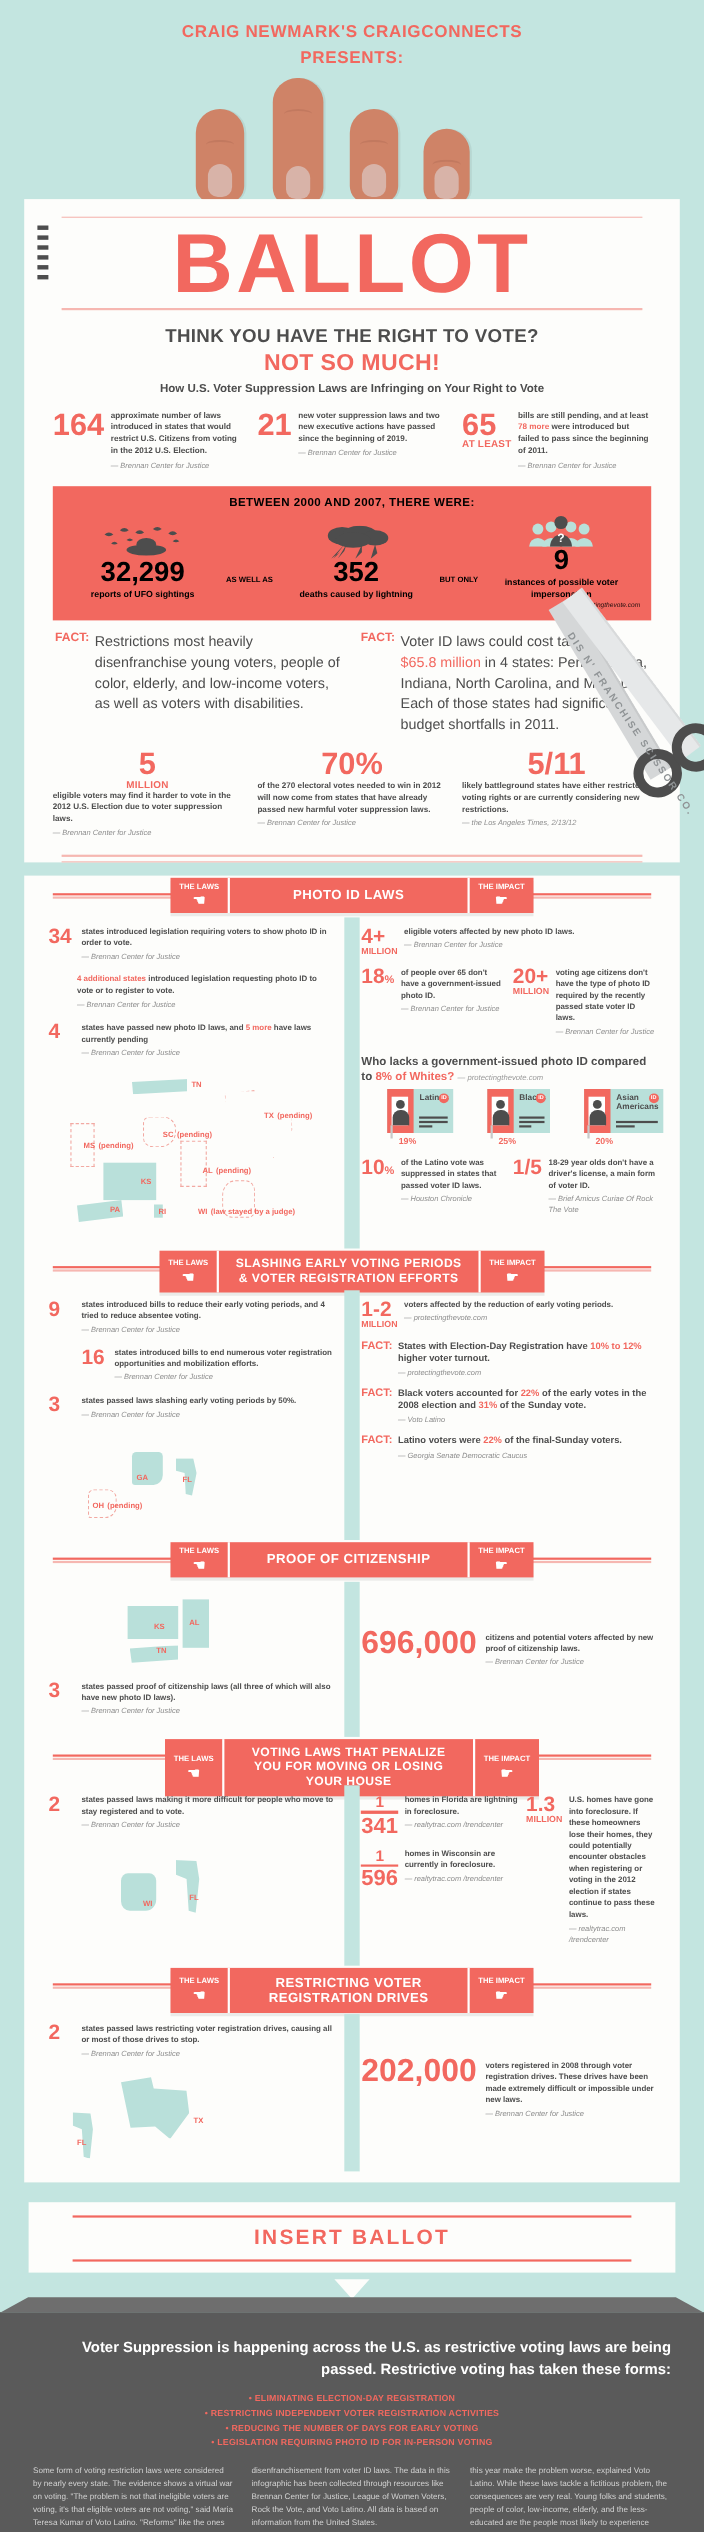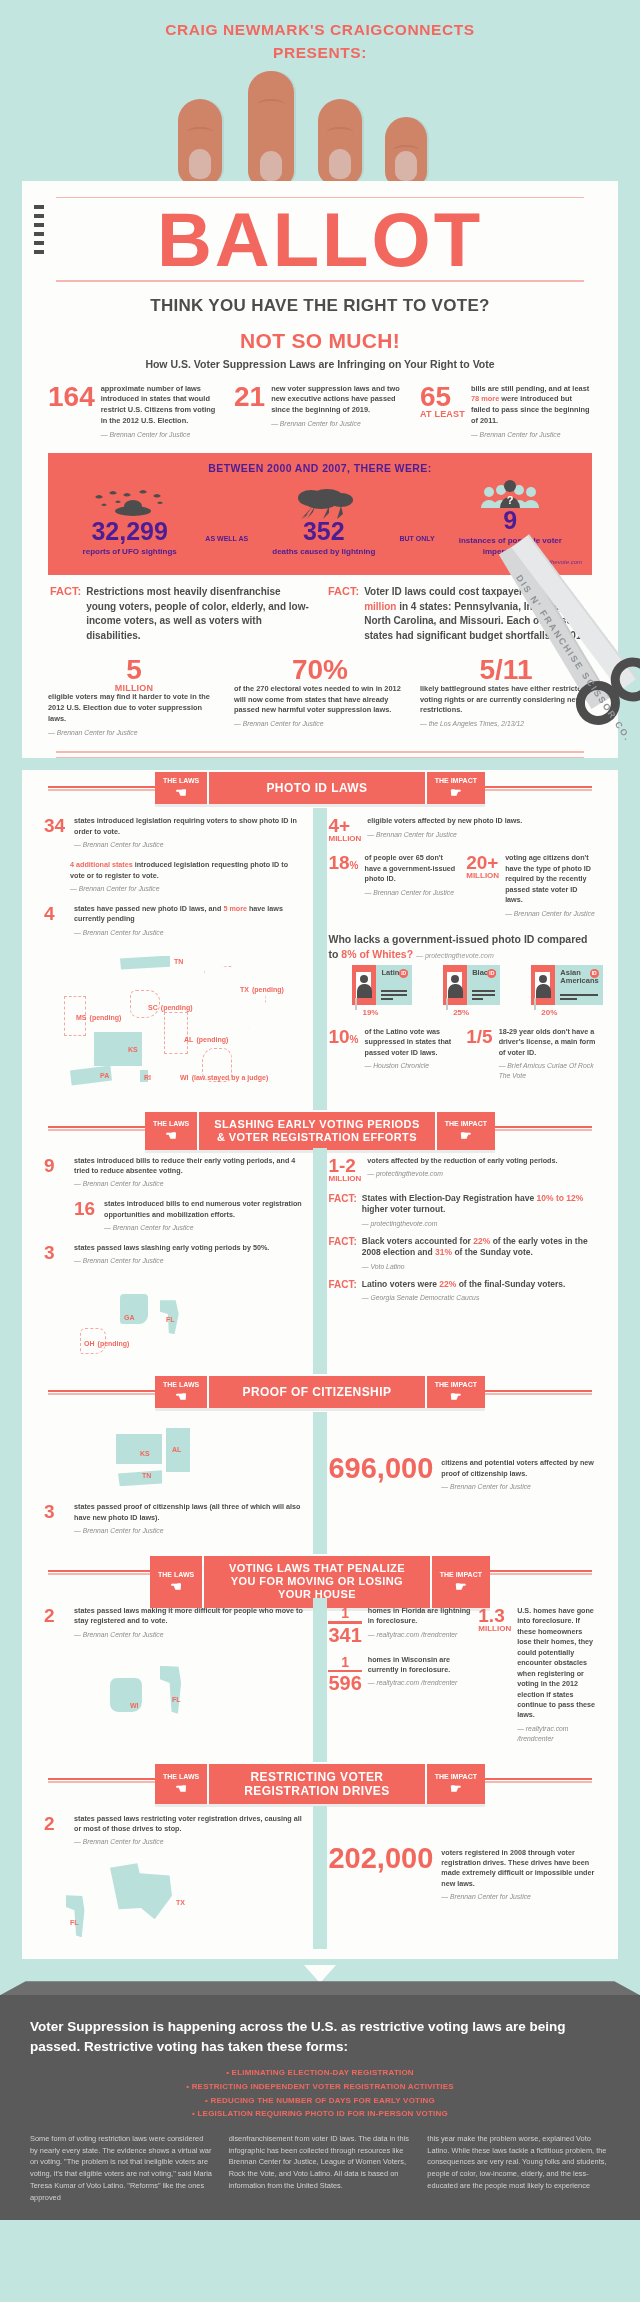--- a/index.html
+++ b/index.html
@@ -74,56 +74,56 @@
   .rule.thin { border-top: 1px solid #f6b7b1; margin-top:2px; }
   .ballot-word {
     font-size: 76px; font-weight: bold; color: #f2685f;
     letter-spacing: 3px; line-height: 0.95;
     position: relative; z-index: 1;
   }
   .headline {
     text-align:center; margin-top: 14px;
   }
   .headline .h1 { font-size: 17px; font-weight: bold; color:#4d4d4d; letter-spacing:.3px;}
-  .headline .h2 { font-size: 21px; font-weight: bold; color:#f2685f; letter-spacing:.3px; margin-top:13px;}
+  .headline .h2 { font-size: 21px; font-weight: bold; color:#f2685f; letter-spacing:.3px; margin-top:2px;}
   .headline .h3 { font-size: 10.5px; font-weight: bold; color:#4d4d4d; margin-top:5px;}
 
   
   .stat-row { display:flex; padding: 14px 26px 6px; gap: 14px; }
   .stat { display:flex; flex:1; gap:6px; }
   .stat .num {
     color:#f2685f; font-weight:bold; font-size:28px; line-height:.95;
     flex-shrink:0;
   }
   .stat .num small { display:block; font-size:9px; letter-spacing:.2px; }
   .stat .txt { font-size:7.4px; line-height:1.45; font-weight:bold; color:#4d4d4d; }
   .src { font-style: italic; font-weight: normal; color:#8d8d8d; font-size:6.8px; display:block; margin-top:3px;}
   .hl { color:#f2685f;text-align:right; }
 
   
   .red-panel {
     margin: 8px 26px 0;
-    background:#f2685f; color:#4c1d95;
+    background:#f2685f; color:#000000;
     padding: 9px 10px 10px;
     position: relative;
   }
   .red-panel .pt { text-align:center; font-weight:bold; font-size:10.5px; letter-spacing:.4px; }
   .rp-cols { display:flex; align-items:flex-end; margin-top:4px; }
   .rp-col { flex:1; text-align:center; }
   .rp-col .big { font-size:25px; font-weight:bold; line-height:1; }
   .rp-col .cap { font-size:8px; font-weight:bold; line-height:1.3; margin-top:3px;}
   .rp-sep { font-size:7px; font-weight:bold; line-height:1.25; padding:0 4px 14px; text-align:center;}
   .rp-src { text-align:right; font-size:6px; font-style:italic; opacity:.85; margin-top:2px;}
   .icon-art { height:30px; display:flex; align-items:flex-end; justify-content:center; }
 
   
   .fact-row { display:flex; gap:16px; padding: 10px 28px 0; }
   .fact { display:flex; gap:5px; flex:1; }
   .fact b.lbl { color:#f2685f; font-size:11px; flex-shrink:0; }
-  .fact .fx { font-size:10px; line-height:1.45; font-weight:bold; }
+  .fact .fx { font-size:13px; line-height:1.45; font-weight:normal; }
 
   
   .section { position:relative; padding-top: 8px; }
   .band-wrap { position:relative; height: 46px; }
   .band-rule {
     position:absolute; left:26px; right:26px; top:16px;
     border-top:2px solid #f2685f; border-bottom:2px solid #f6b7b1; height:5px;
   }
   .band {
     position:absolute; left:50%; transform:translateX(-50%);
@@ -225,21 +225,21 @@
     border-top:18px solid #fdfdfb;
   }
 
   
   .darkbox { background:#5a5a5a; color:#e9e9e9; padding: 22px 30px 16px; position:relative; margin-top:-2px;}
   .darkbox::before{
     content:''; position:absolute; left:0; right:0; top:-14px; height:14px;
     background:#6e6e6e;
     clip-path: polygon(4% 0, 96% 0, 100% 100%, 0 100%);
   }
-  .dbt { text-align:left; font-size:13.5px; font-weight:bold; color:#fff; line-height:1.45; }
+  .dbt { text-align:right; font-size:13.5px; font-weight:bold; color:#fff; line-height:1.45; }
   .dblist { text-align:center; margin:10px 0 12px; }
   .dblist div { color:#f2685f; font-weight:bold; font-size:8px; line-height:1.7; letter-spacing:.2px;}
   .dbcols { display:flex; gap:16px; }
   .dbcols p { font-size:7.4px; line-height:1.6; color:#d2d2d2; flex:1; }
 
   .scissors{
     position:absolute; right:-10px; top:498px; width:170px; height:230px;
     transform: rotate(-34deg); z-index:5; pointer-events:none;
   }
   .scissors .blade{
@@ -772,20 +772,25 @@
           <div style="display:flex;gap:8px;align-items:flex-start">
             <div class="bignum">202,000</div>
             <div class="t" style="font-size:7.2px;line-height:1.45;font-weight:bold;padding-top:4px"><span>voters registered in 2008 through voter registration drives. These drives have been made extremely difficult or impossible under new laws.</span><span class="src">— Brennan Center for Justice</span></div>
           </div>
         </div>
       </div>
       <div style="height:18px"></div>
     </div>
   </div>
 
+  <div class="insert">
+    <div class="rl"></div>
+    <div class="t">INSERT BALLOT</div>
+    <div class="rl" style="margin-top:8px;margin-bottom:0"></div>
+  </div>
   <div class="arrow-down"></div>
   <div style="height:14px"></div>
 
   <div class="darkbox">
     <div class="dbt">Voter Suppression is happening across the U.S. as restrictive voting laws are being passed. Restrictive voting has taken these forms:</div>
     <div class="dblist">
       <div>• ELIMINATING ELECTION-DAY REGISTRATION</div>
       <div>• RESTRICTING INDEPENDENT VOTER REGISTRATION ACTIVITIES</div>
       <div>• REDUCING THE NUMBER OF DAYS FOR EARLY VOTING</div>
       <div>• LEGISLATION REQUIRING PHOTO ID FOR IN-PERSON VOTING</div>

